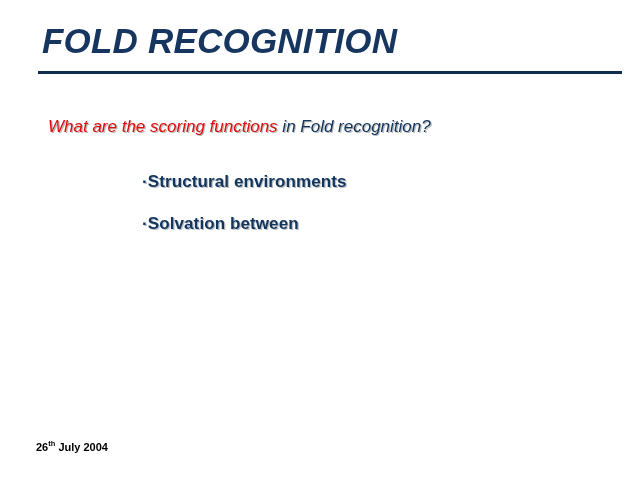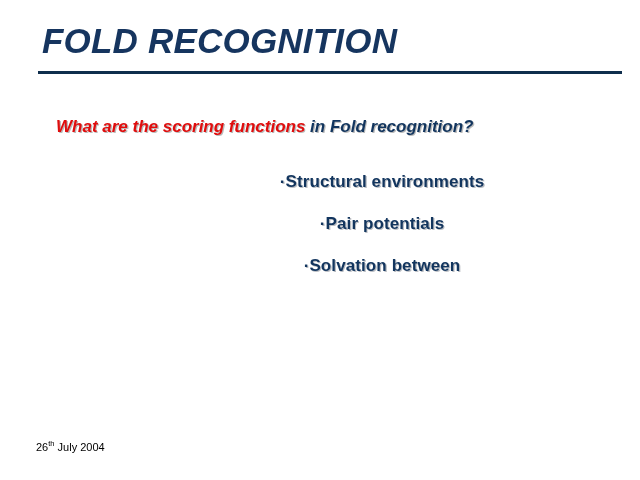--- a/index.html
+++ b/index.html
@@ -38,43 +38,42 @@
     left: 38px;
     top: 71px;
     width: 584px;
     height: 3px;
     background: #0f2e4d;
   }
 
   
   #subtitle {
     position: absolute;
-    left: 56px;
+    left: 48px;
     top: 116px;
     font-size: 17px;
     line-height: 22px;
-    font-weight: bold;
+    font-weight: normal;
     font-style: italic;
     white-space: nowrap;
     text-shadow: 1.2px 1.2px 0 rgba(130,130,130,0.55);
   }
   #subtitle .q-red {
     color: #e00d0d;
   }
   #subtitle .q-navy {
     color: #12355e;
   }
 
   
   #bullet-list {
     position: absolute;
     left: 142px;
     top: 171px;
     width: 480px;
-    text-align: center;
   }
 
   .bullet-item {
     display: block;
     font-size: 17px;
     line-height: 21px;
     font-weight: bold;
     color: #12355e;
     margin-bottom: 21px;
     text-shadow: 1.2px 1.2px 0 rgba(120,125,135,0.50);
@@ -90,21 +89,21 @@
     display: inline;
   }
 
   
   #footer-date {
     position: absolute;
     left: 36px;
     top: 440px;
     font-size: 11px;
     line-height: 14px;
-    font-weight: normal;
+    font-weight: bold;
     color: #000000;
     white-space: nowrap;
   }
   #footer-date .sup {
     font-size: 7.5px;
     vertical-align: super;
     line-height: 0;
   }
 </style>
 </head>
@@ -119,23 +118,20 @@
   <div id="subtitle">
     <span class="q-red">What are the scoring functions</span><span class="q-navy"> in Fold recognition?</span>
   </div>
 
   <div id="bullet-list">
 
     <div class="bullet-item">
       <span class="bullet-dot">·</span><span class="bullet-text">Structural environments</span>
     </div>
 
-    <div class="bullet-item">
-      <span class="bullet-dot">·</span><span class="bullet-text">Pair potentials</span>
-    </div>
 
     <div class="bullet-item">
       <span class="bullet-dot">·</span><span class="bullet-text">Solvation between</span>
     </div>
 
 
 
   </div>
 
   <div id="footer-date">

